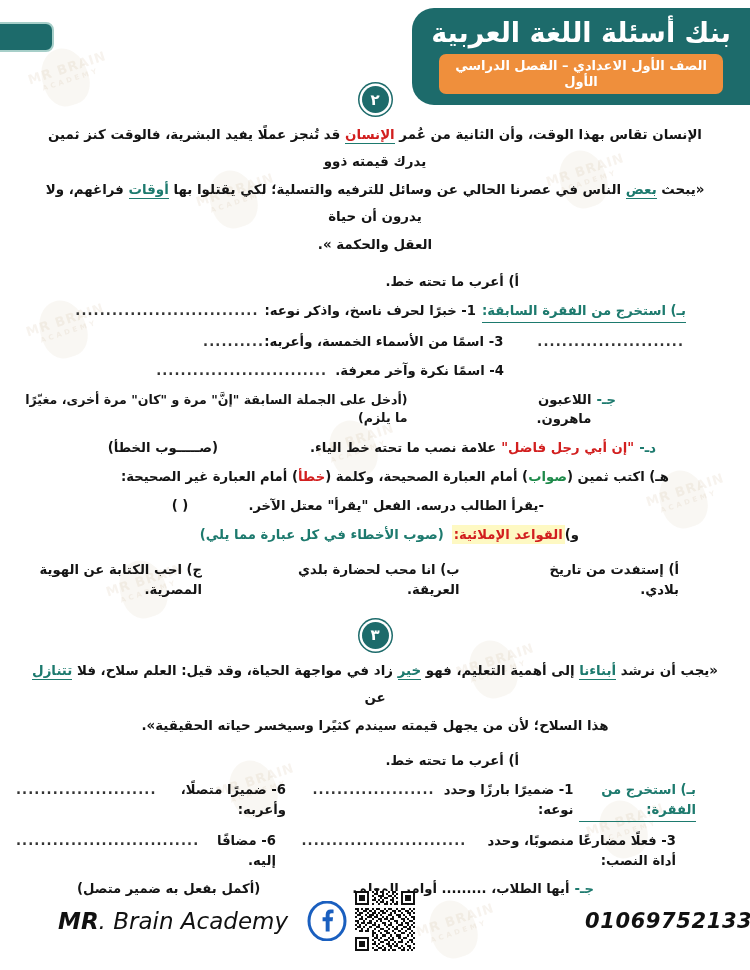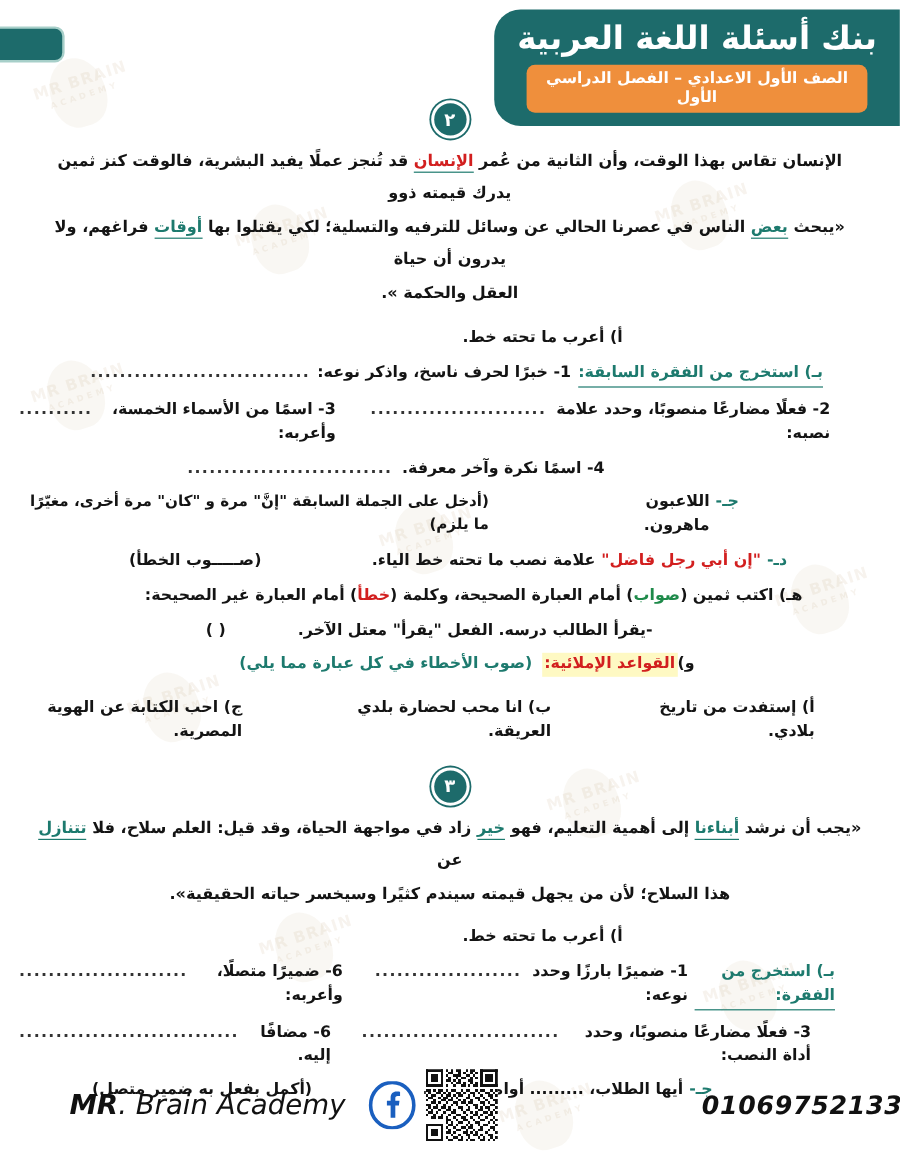--- a/index.html
+++ b/index.html
@@ -300,21 +300,20 @@
     <span class="line">أ) أعرب ما تحته خط.</span>
   </div>
 
   <div class="row right" style="margin-right:48px;">
     <span class="line teal-u">بـ) استخرج من الفقرة السابقة:</span>
     <span class="line" style="margin-right:6px;">1- خبرًا لحرف ناسخ، واذكر نوعه:</span>
     <span class="line dots" style="margin-right:6px;">..............................</span>
   </div>
 
   <div class="row right" style="margin-right:42px;">
-    <span class="line">2- فعلًا مضارعًا منصوبًا، وحدد علامة نصبه:</span>
     <span class="line dots" style="margin-right:8px;">........................</span>
     <span class="spacer-sm"></span>
     <span class="line">3- اسمًا من الأسماء الخمسة، وأعربه:</span>
     <span class="line dots">..........</span>
   </div>
 
   <div class="row right" style="margin-right:230px;">
     <span class="line">4- اسمًا نكرة وآخر معرفة.</span>
     <span class="line dots" style="margin-right:8px;">............................</span>
   </div>

